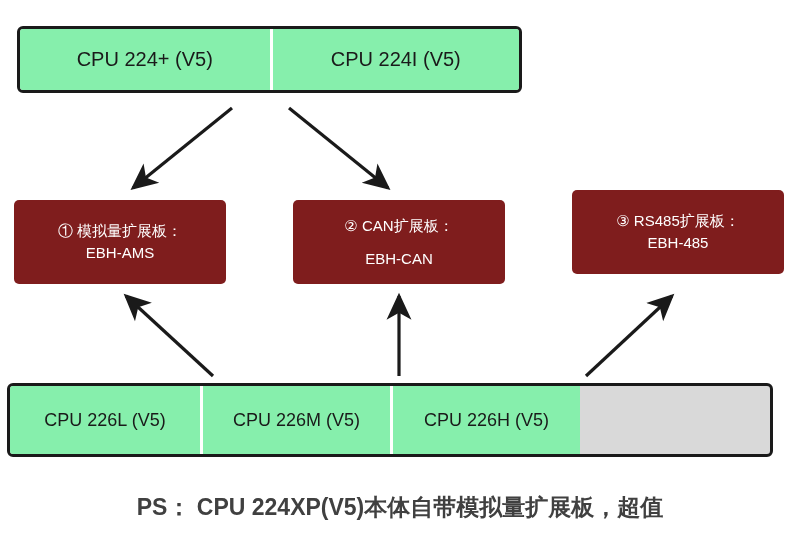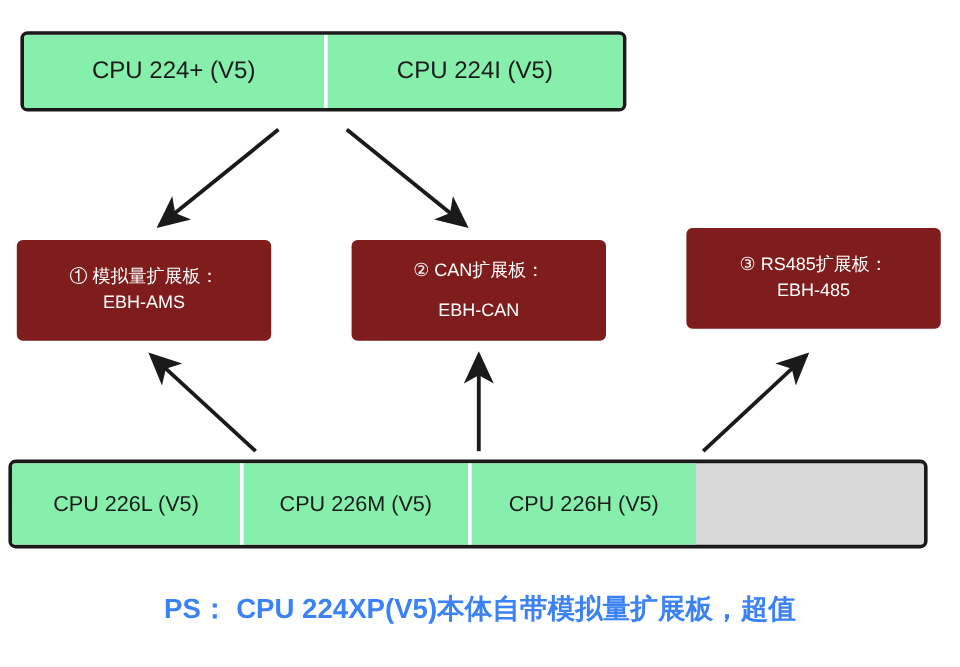--- a/index.html
+++ b/index.html
@@ -93,21 +93,21 @@
   #board-2 { left: 293px; top: 200px; width: 212px; height: 84px; gap: 11px; }
   #board-3 { left: 572px; top: 190px; width: 212px; height: 84px; }
 
   
   #ps-note {
     position: absolute;
     left: 0;
     top: 492px;
     width: 800px;
     text-align: center;
-    color: #3b82f6;
+    color: #404040;
     font-size: 23px;
     font-weight: bold;
     white-space: nowrap;
   }
 </style>
 </head>
 <body>
 
 <div id="stage">
 

